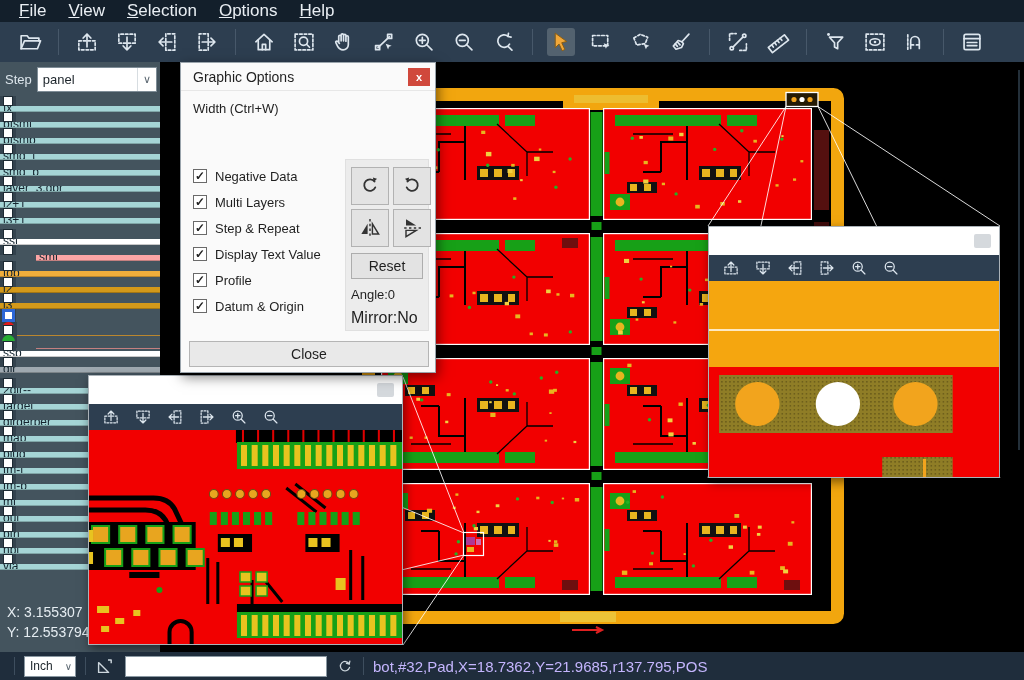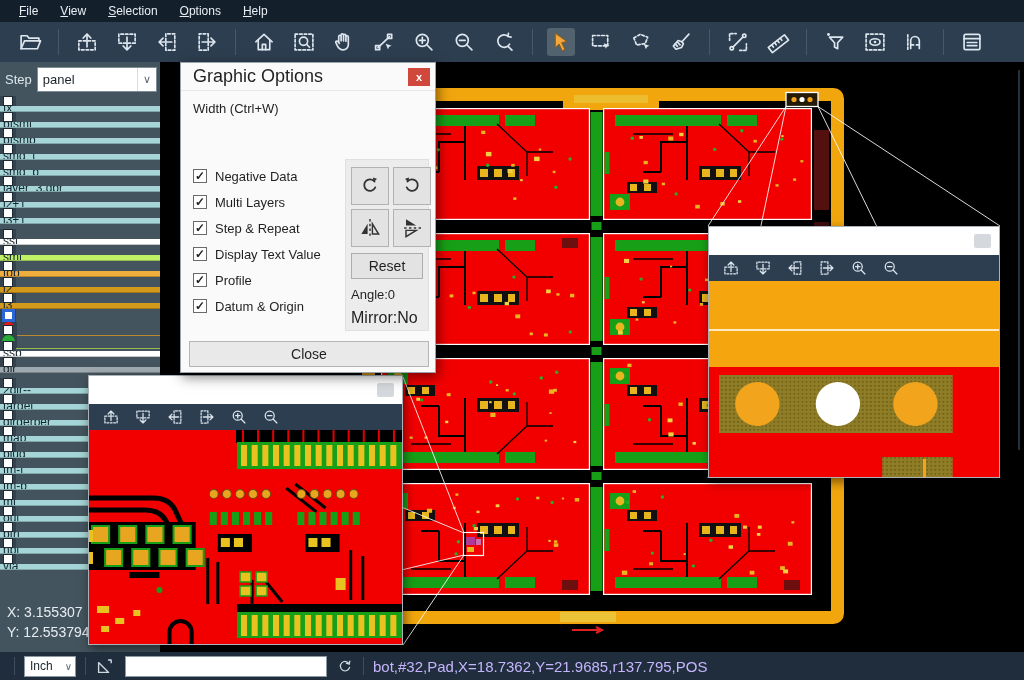--- a/index.html
+++ b/index.html
@@ -3,21 +3,21 @@
 <meta charset="utf-8">
 <style>
   * { margin:0; padding:0; box-sizing:border-box; }
   html,body { width:1024px; height:680px; overflow:hidden; background:#000;
     font-family:"Liberation Sans", sans-serif; }
   body { position:relative; }
 
   
   .menubar { position:absolute; left:0; top:0; width:1024px; height:22px;
     background:#131f2b; display:flex; align-items:center; padding-left:8px; z-index:3; }
-  .menu-item { color:#e9eef3; font-size:12px; padding:0 11px; height:22px; line-height:22px; cursor:default; }
+  .menu-item { color:#e9eef3; font-size:17px; padding:0 11px; height:22px; line-height:22px; cursor:default; }
   .menu-item u { text-decoration:underline; }
 
   
   .toolbar { position:absolute; left:0; top:22px; width:1024px; height:40px;
     background:#2d3e50; display:flex; align-items:center; padding-left:10px; z-index:3; }
   .tool { width:28px; height:28px; display:flex; align-items:center; justify-content:center;
     margin:0 6px; border-radius:3px; flex:none; }
   .tool.active { background:#53626f; }
   .tb-sep { width:1px; height:26px; background:#47586a; margin:0 8px; flex:none; }
   .tb-overflow { position:absolute; right:6px; top:16px; color:#5d6d7d; font-size:10px; }
@@ -33,21 +33,21 @@
   .layer-row { display:flex; height:16px;flex-direction:column; }
   .cb-cell { width:16px; background:#33424d; display:flex; align-items:center; justify-content:center; flex:none; }
   .cb { width:10px; height:10px; background:#fff; border:1px solid #1d2a33; }
   .cb.blue { border:3px solid #2c66d6; width:13px; height:13px; }
   .ind-cell { width:17px; background:#33424d; display:flex; align-items:center; justify-content:center; flex:none; }
   .dot { width:13px; height:13px; border-radius:50%; display:flex; align-items:center; justify-content:center; }
   .dot.red { background:#e41818; } .dot.red i { display:block; width:6px; height:5px; border-radius:50%; background:#fff; }
   .dot.green { background:#27ad33; }
   .name-cell { flex:1; font-size:12px; line-height:15px; padding-left:3px; color:#14242e;
     border-bottom:1px solid rgba(0,0,0,.22); display:flex; align-items:center; overflow:hidden; white-space:nowrap; }
-  .bg-teal { background:#a5d5d6; } .bg-white { background:#ffffff; } .bg-green { background:#bef264; }
+  .bg-teal { background:#a5d5d6; } .bg-white { background:#ffffff; } .bg-green { background:#fca5a5;margin-left:36px; }
   .bg-amber { background:#f0ae3c; } .bg-gold { background:#d3991a; } .bg-gray { background:#9fa9b0; }
   .grp-gap { height:5px; }
   .badge { width:13px; height:13px; border-radius:50%; background:#f7e3b5; color:#3a2a06;
     font-size:9px; font-weight:bold; display:flex; align-items:center; justify-content:center; margin-left:auto; margin-right:4px; flex:none; }
   .gridico { margin-right:4px; flex:none; }
   .coords { position:absolute; left:7px; top:540px; color:#e6edf2; font-size:14px; line-height:20px; }
 
   
   .canvas { position:absolute; left:160px; top:62px; width:864px; height:590px; background:#000; z-index:1; }
   .canvas svg { display:block; }
@@ -60,21 +60,21 @@
     font-size:12px; color:#1c242a; padding-left:5px; }
   .unit-select .chev { margin-left:auto; color:#5a6670; font-size:10px; padding-right:3px; }
   .cmd-input { width:202px; height:21px; background:#fff; border:1px solid #8a98a2; font-size:12px; padding:0 4px;
     font-family:"Liberation Sans", sans-serif; }
   .status-text { color:#c4b5fd; font-size:15px; white-space:nowrap; }
 
   
   .dialog { position:absolute; left:180px; top:62px; width:256px; height:311px; background:#fafafa;
     border:1px solid #9aa4ac; box-shadow:2px 4px 12px rgba(0,0,0,.5); z-index:10; font-size:13px; color:#1f1f1f; }
   .dlg-title { height:28px; display:flex; align-items:center; padding-left:12px; border-bottom:1px solid #e7e7e7; }
-  .dlg-title-text { font-size:18px; }
+  .dlg-title-text { font-size:14px; }
   .dlg-close { margin-left:auto; margin-right:5px; width:22px; height:18px; background:#d0483c; color:#fff;
     font-size:11px; font-weight:bold; display:flex; align-items:center; justify-content:center; }
   .dlg-width { position:absolute; left:12px; top:38px; }
   .radio-box { position:absolute; left:10px; top:56px; width:236px; height:36px; border:1px solid #dcdcdc;
     background:#fefefe; display:flex; align-items:center; padding-left:10px; }
   .radio { display:flex; align-items:center; margin-right:22px; }
   .radio .rb { width:13px; height:13px; border-radius:50%; border:1px solid #555; background:#fff; margin-right:6px;
     display:flex; align-items:center; justify-content:center; flex:none; }
   .radio .rb i { display:block; width:7px; height:7px; border-radius:50%; background:#111; }
   .chk-col { position:absolute; left:12px; top:100px; }

